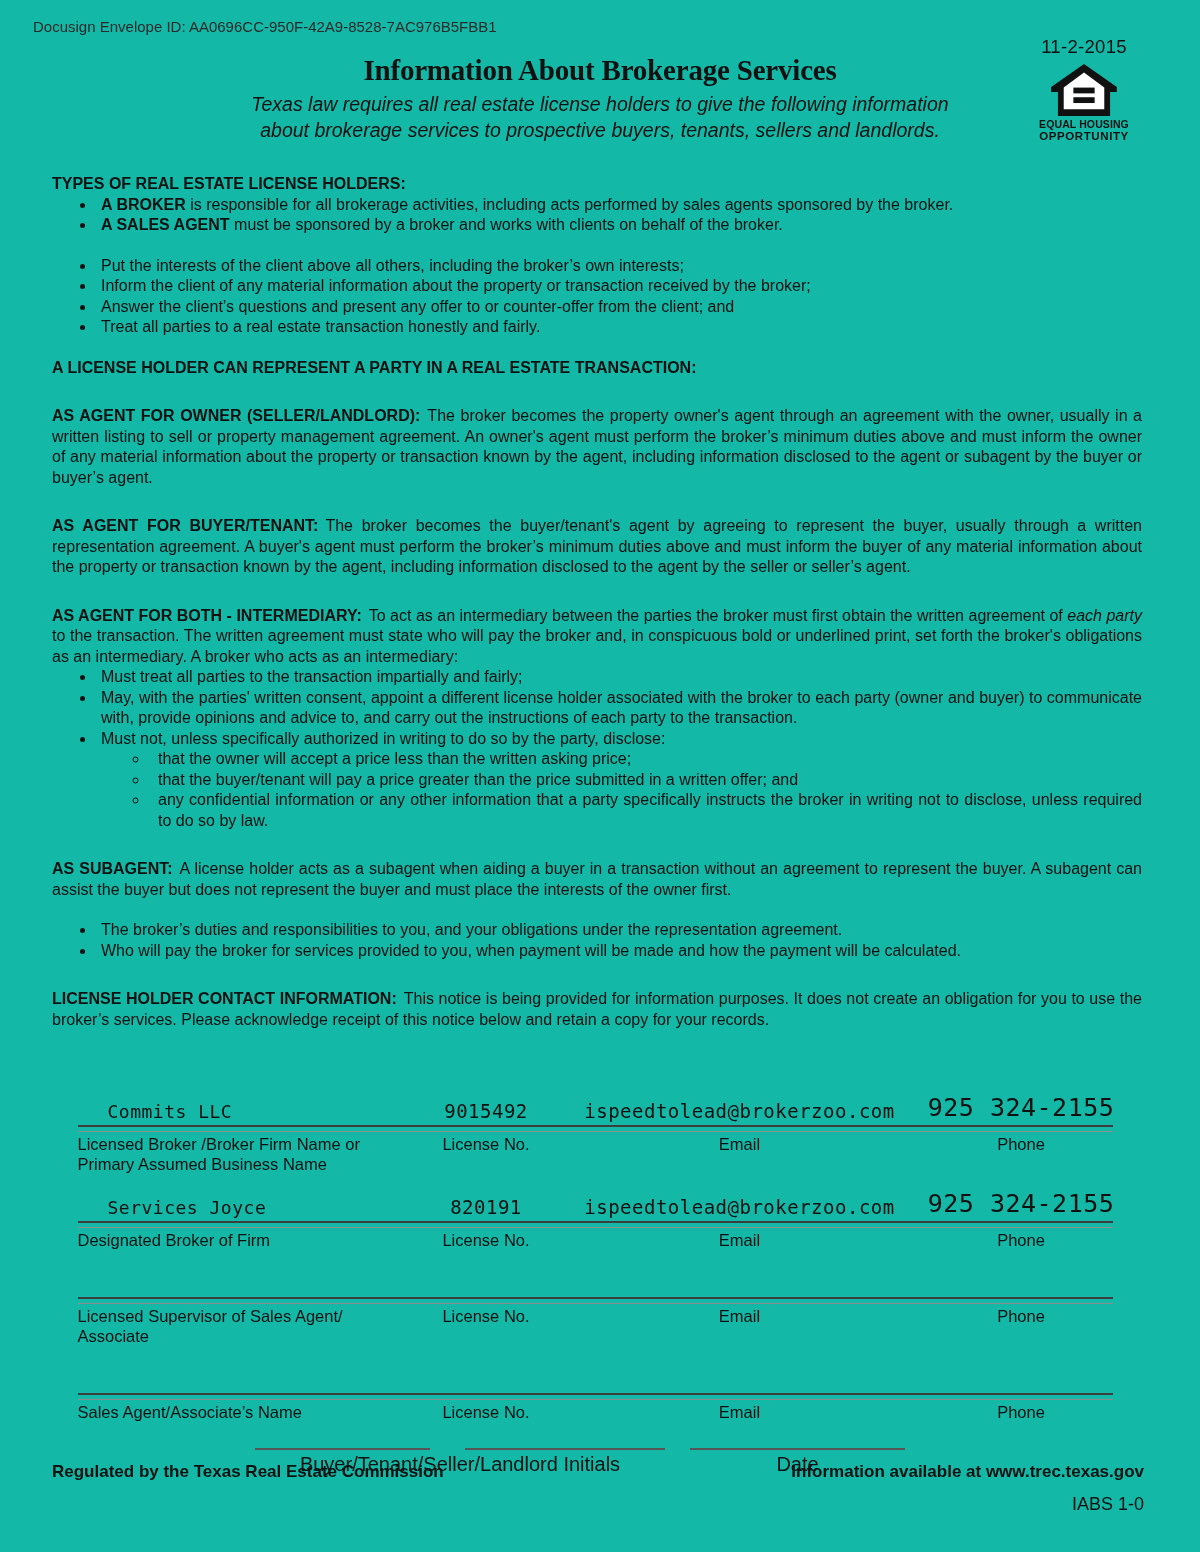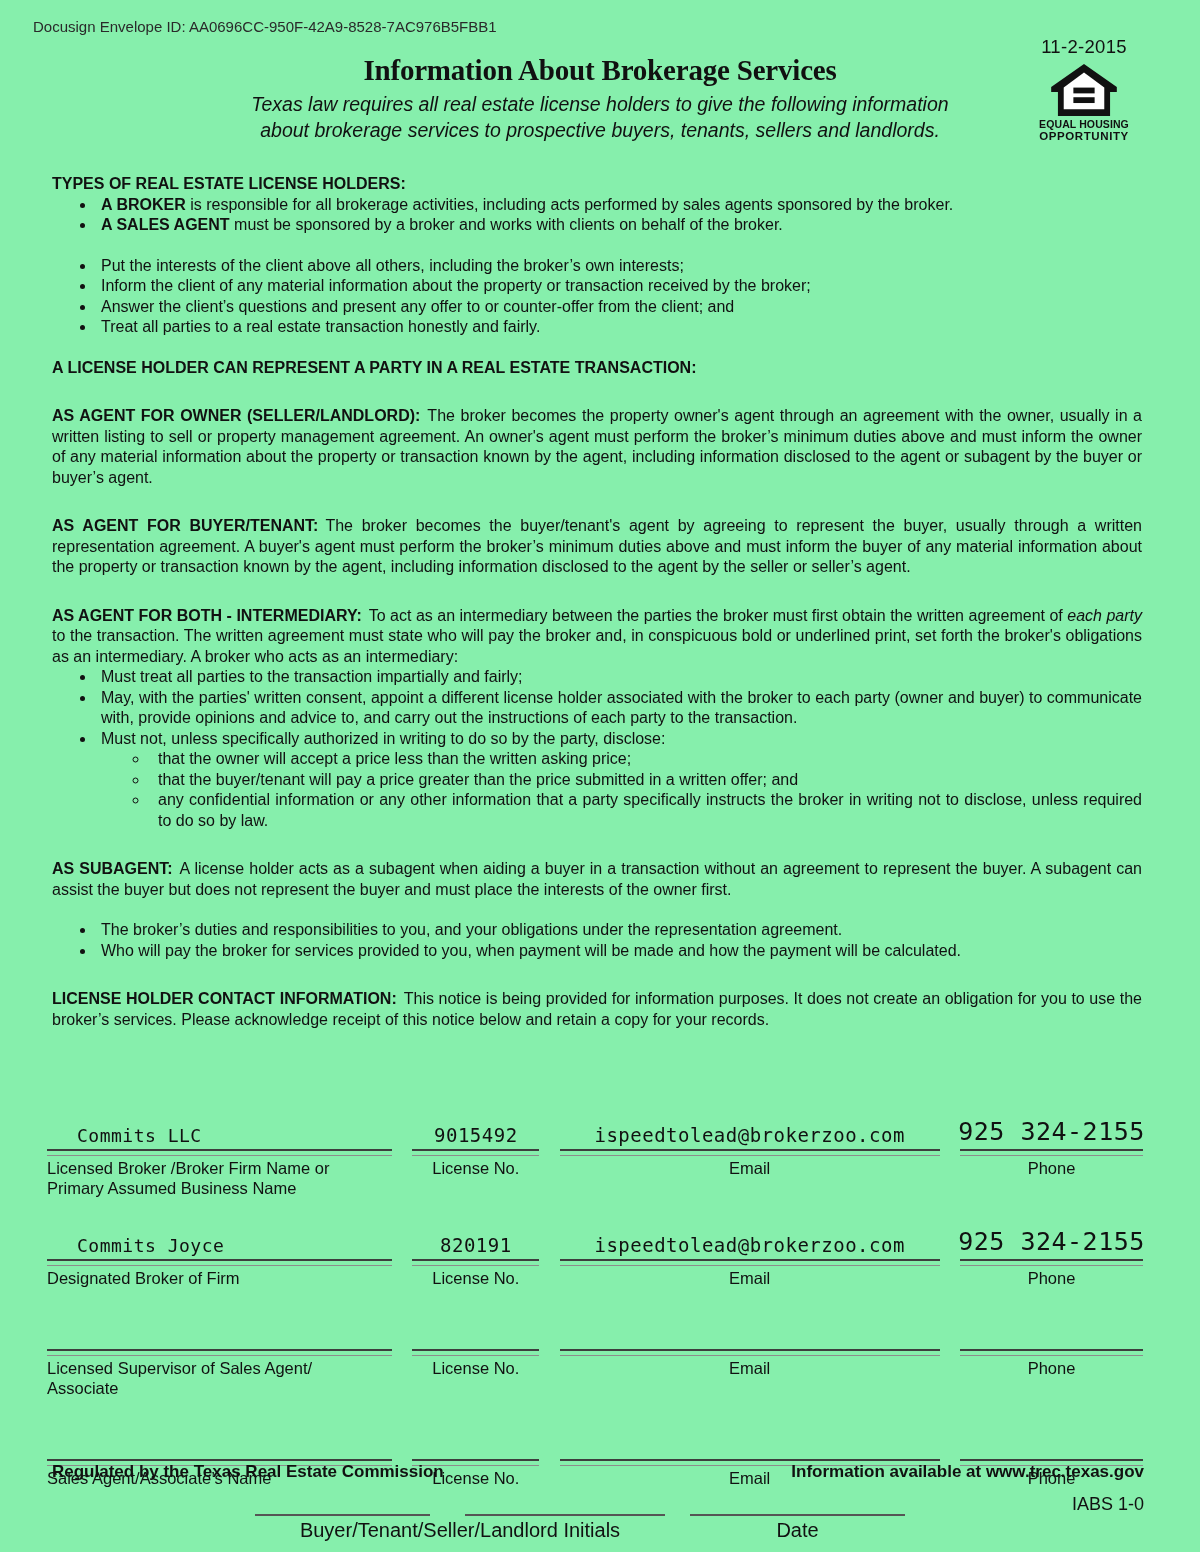--- a/index.html
+++ b/index.html
@@ -1,16 +1,16 @@
 <!DOCTYPE html>
 <html><head>
 <meta charset="utf-8">
 <style>
   html,body{margin:0;padding:0;background:#e8e8e8;}
-  .page{position:relative;width:1200px;height:1552px;background:#86efac;color:#111;
+  .page{position:relative;width:1200px;height:1552px;background:#14b8a6;color:#111;
         font-family:"Liberation Sans",sans-serif;overflow:hidden;margin:0 auto;}
 
   
   .docusign{position:absolute;left:33px;top:18px;font-size:15px;color:#2a2a2a;}
   .trec-logo{position:absolute;left:38px;top:48px;width:142px;text-align:center;}
   .trec-word{font-family:"Liberation Serif",serif;font-weight:bold;font-size:47px;
              line-height:0.92;letter-spacing:1px;color:#111;margin-top:-2px;}
   .trec-rule{height:4px;background:#111;margin:3px 6px 4px 6px;}
   .trec-caption{font-size:8.6px;font-weight:bold;letter-spacing:1.45px;color:#111;white-space:nowrap;}
   .title-block{position:absolute;left:195px;top:54px;width:810px;text-align:center;}
@@ -29,21 +29,21 @@
   .para{text-align:justify;margin-top:28px;}
   .lead{font-weight:bold;margin-right:7px;}
   ul.b1{list-style-type:disc;margin:0;padding-left:44px;}
   ul.b1>li{padding-left:5px;text-align:justify;}
   ul.b2{list-style-type:circle;margin:0;padding-left:48px;}
   ul.b2>li{padding-left:9px;text-align:justify;}
   .it{font-style:italic;}
 
   
   .form-area{position:absolute;left:47px;top:1088px;width:1096px;}
-  .fieldrow{display:flex;justify-content:space-between;margin-bottom:10px;margin-top:24px;}
+  .fieldrow{display:flex;justify-content:center;margin-bottom:10px;}
   .cell{display:flex;flex-direction:column;}
   .c1{width:345px;} .c2{width:127px;} .c3{width:380px;} .c4{width:183px;}
   .fval{height:34px;display:flex;align-items:flex-end;justify-content:center;
         font-family:"DejaVu Sans Mono","Liberation Mono",monospace;font-size:19px;
         letter-spacing:0.5px;padding-bottom:3px;white-space:nowrap;}
   .c1 .fval{justify-content:flex-start;padding-left:30px;font-size:18px;}
   .c4 .fval{font-size:25px;letter-spacing:0.5px;}
   .rule{height:4px;border-top:2px solid #3d3d3d;border-bottom:1px solid #8d8d8d;}
   .flabel{font-size:16.5px;line-height:20px;text-align:center;margin-top:2px;white-space:pre-line;}
   .c1 .flabel{text-align:left;}
@@ -172,21 +172,21 @@
       </div>
       <div class="cell c4">
         <div class="fval">925 324-2155</div>
         <div class="rule"></div>
         <div class="flabel">Phone</div>
       </div>
     </div>
 
     <div class="fieldrow">
       <div class="cell c1">
-        <div class="fval">Commits Joyce</div>
+        <div class="fval">Services Joyce</div>
         <div class="rule"></div>
         <div class="flabel">Designated Broker of Firm</div>
       </div>
       <div class="cell c2">
         <div class="fval">820191</div>
         <div class="rule"></div>
         <div class="flabel">License No.</div>
       </div>
       <div class="cell c3">
         <div class="fval">ispeedtolead@brokerzoo.com</div>

